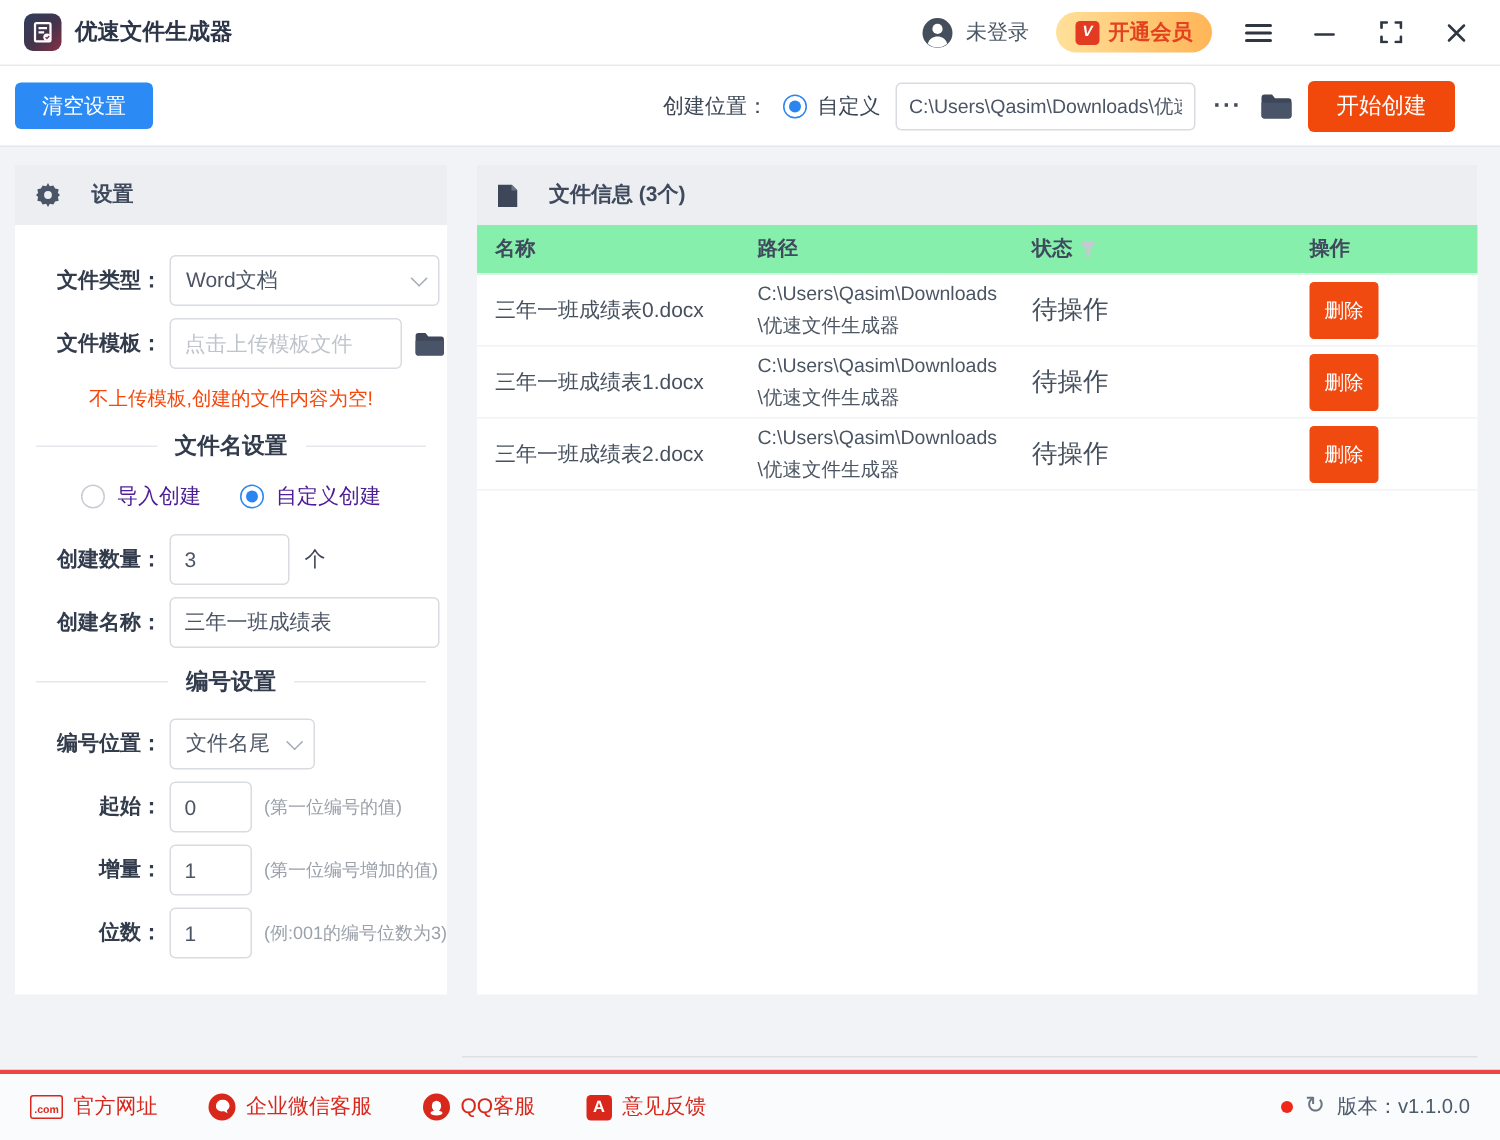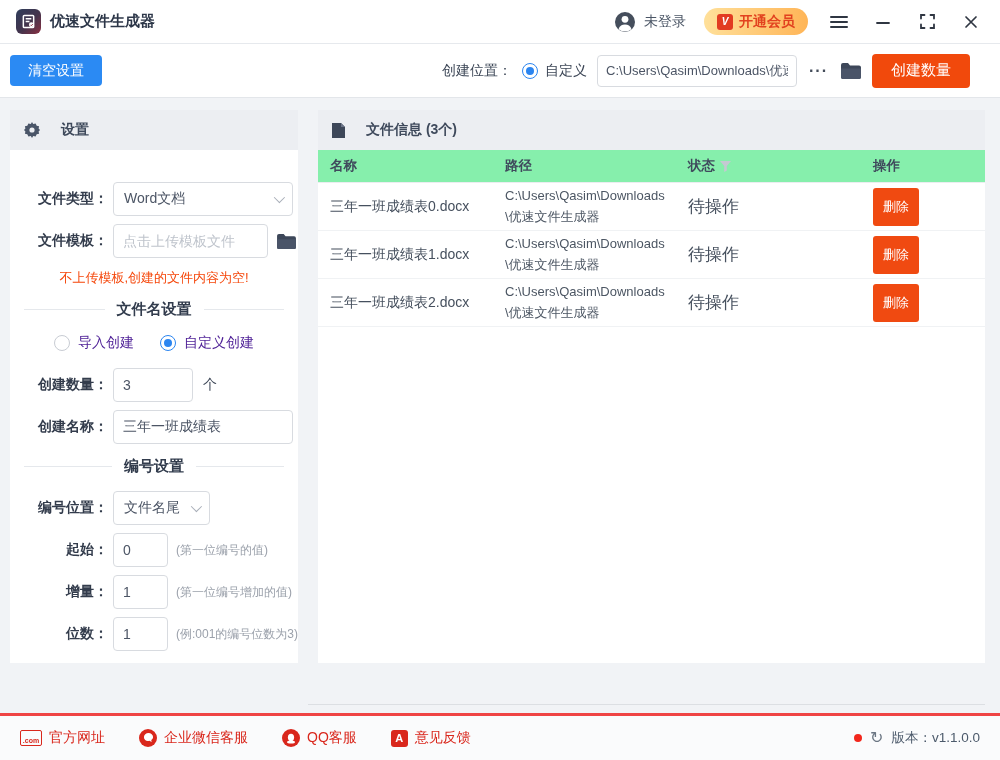--- a/index.html
+++ b/index.html
@@ -53,21 +53,21 @@
   
   .main { height:615px; flex:none; background:#f1f3f6; display:flex;
     padding:12px 15px 0 10px; gap:20px; position:relative; }
   .panel { background:#ffffff; height:553px; display:flex; flex-direction:column; }
   .panel-header { height:40px; flex:none; background:#eceef2; display:flex;
     align-items:center; padding:0 14px; gap:21px; font-size:14px; font-weight:600; color:#3f4a5c; }
   .settings-panel { width:288px; flex:none; }
   .file-panel { flex:1; }
 
   
-  .settings-body { padding-top:32px; }
+  .settings-body { padding-top:20px; }
   .form-row { display:flex; align-items:center; margin:0 0 8px; padding-left:16px; }
   .form-label { width:82px; flex:none; text-align:right; font-size:14px;
     font-weight:600; color:#333c4c; margin-right:5px; }
   .sel, .inp { height:34px; border:1px solid #d8dbe0; border-radius:4px;
     background:#fff; font-size:14px; color:#4c5565; font-family:inherit; }
   .sel { display:flex; align-items:center; padding:0 10px; cursor:pointer; position:relative; }
   .sel .chev { margin-left:auto; }
   .chev { width:8px; height:8px; border-right:1.5px solid #a8aeb8;
     border-bottom:1.5px solid #a8aeb8; transform:rotate(45deg) translateY(-2px); flex:none; }
   .inp { padding:0 9px; }
@@ -180,21 +180,21 @@
     <span class="radio checked"></span>
     <span class="radio-label">自定义</span>
     <input class="path-input" value="C:\Users\Qasim\Downloads\优速文件生成器" style="">
     <button class="more-dots">···</button>
     <button class="icon-btn">
       <svg width="22" height="18" viewBox="0 0 22 18">
           <path d="M1 3a2 2 0 0 1 2-2h5l2 2.5h9a2 2 0 0 1 2 2V15a2 2 0 0 1-2 2H3a2 2 0 0 1-2-2V3z" fill="#3d4759"></path>
           <path d="M1 6.5h20V15a2 2 0 0 1-2 2H3a2 2 0 0 1-2-2V6.5z" fill="#4a5468"></path>
         </svg>
     </button>
-    <button class="btn-orange">创建数量</button>
+    <button class="btn-orange">开始创建</button>
   </div>
 </div>
 
 <div class="main">
 
   <div class="panel settings-panel">
     <div class="panel-header">
       <svg width="16" height="16" viewBox="0 0 16 16">
           <path fill="#4a5568" d="M8 0l1.2 2.1 2.4-.5 1.1 2.1 2.4.5-.5 2.4L16 8l-1.4 1.4.5 2.4-2.4.5-1.1 2.1-2.4-.5L8 16l-1.2-2.1-2.4.5-1.1-2.1-2.4-.5.5-2.4L0 8l1.4-1.4-.5-2.4 2.4-.5L4.4 1.6l2.4.5z"></path>
           <circle cx="8" cy="8" r="2.6" fill="#eceef2"></circle>

